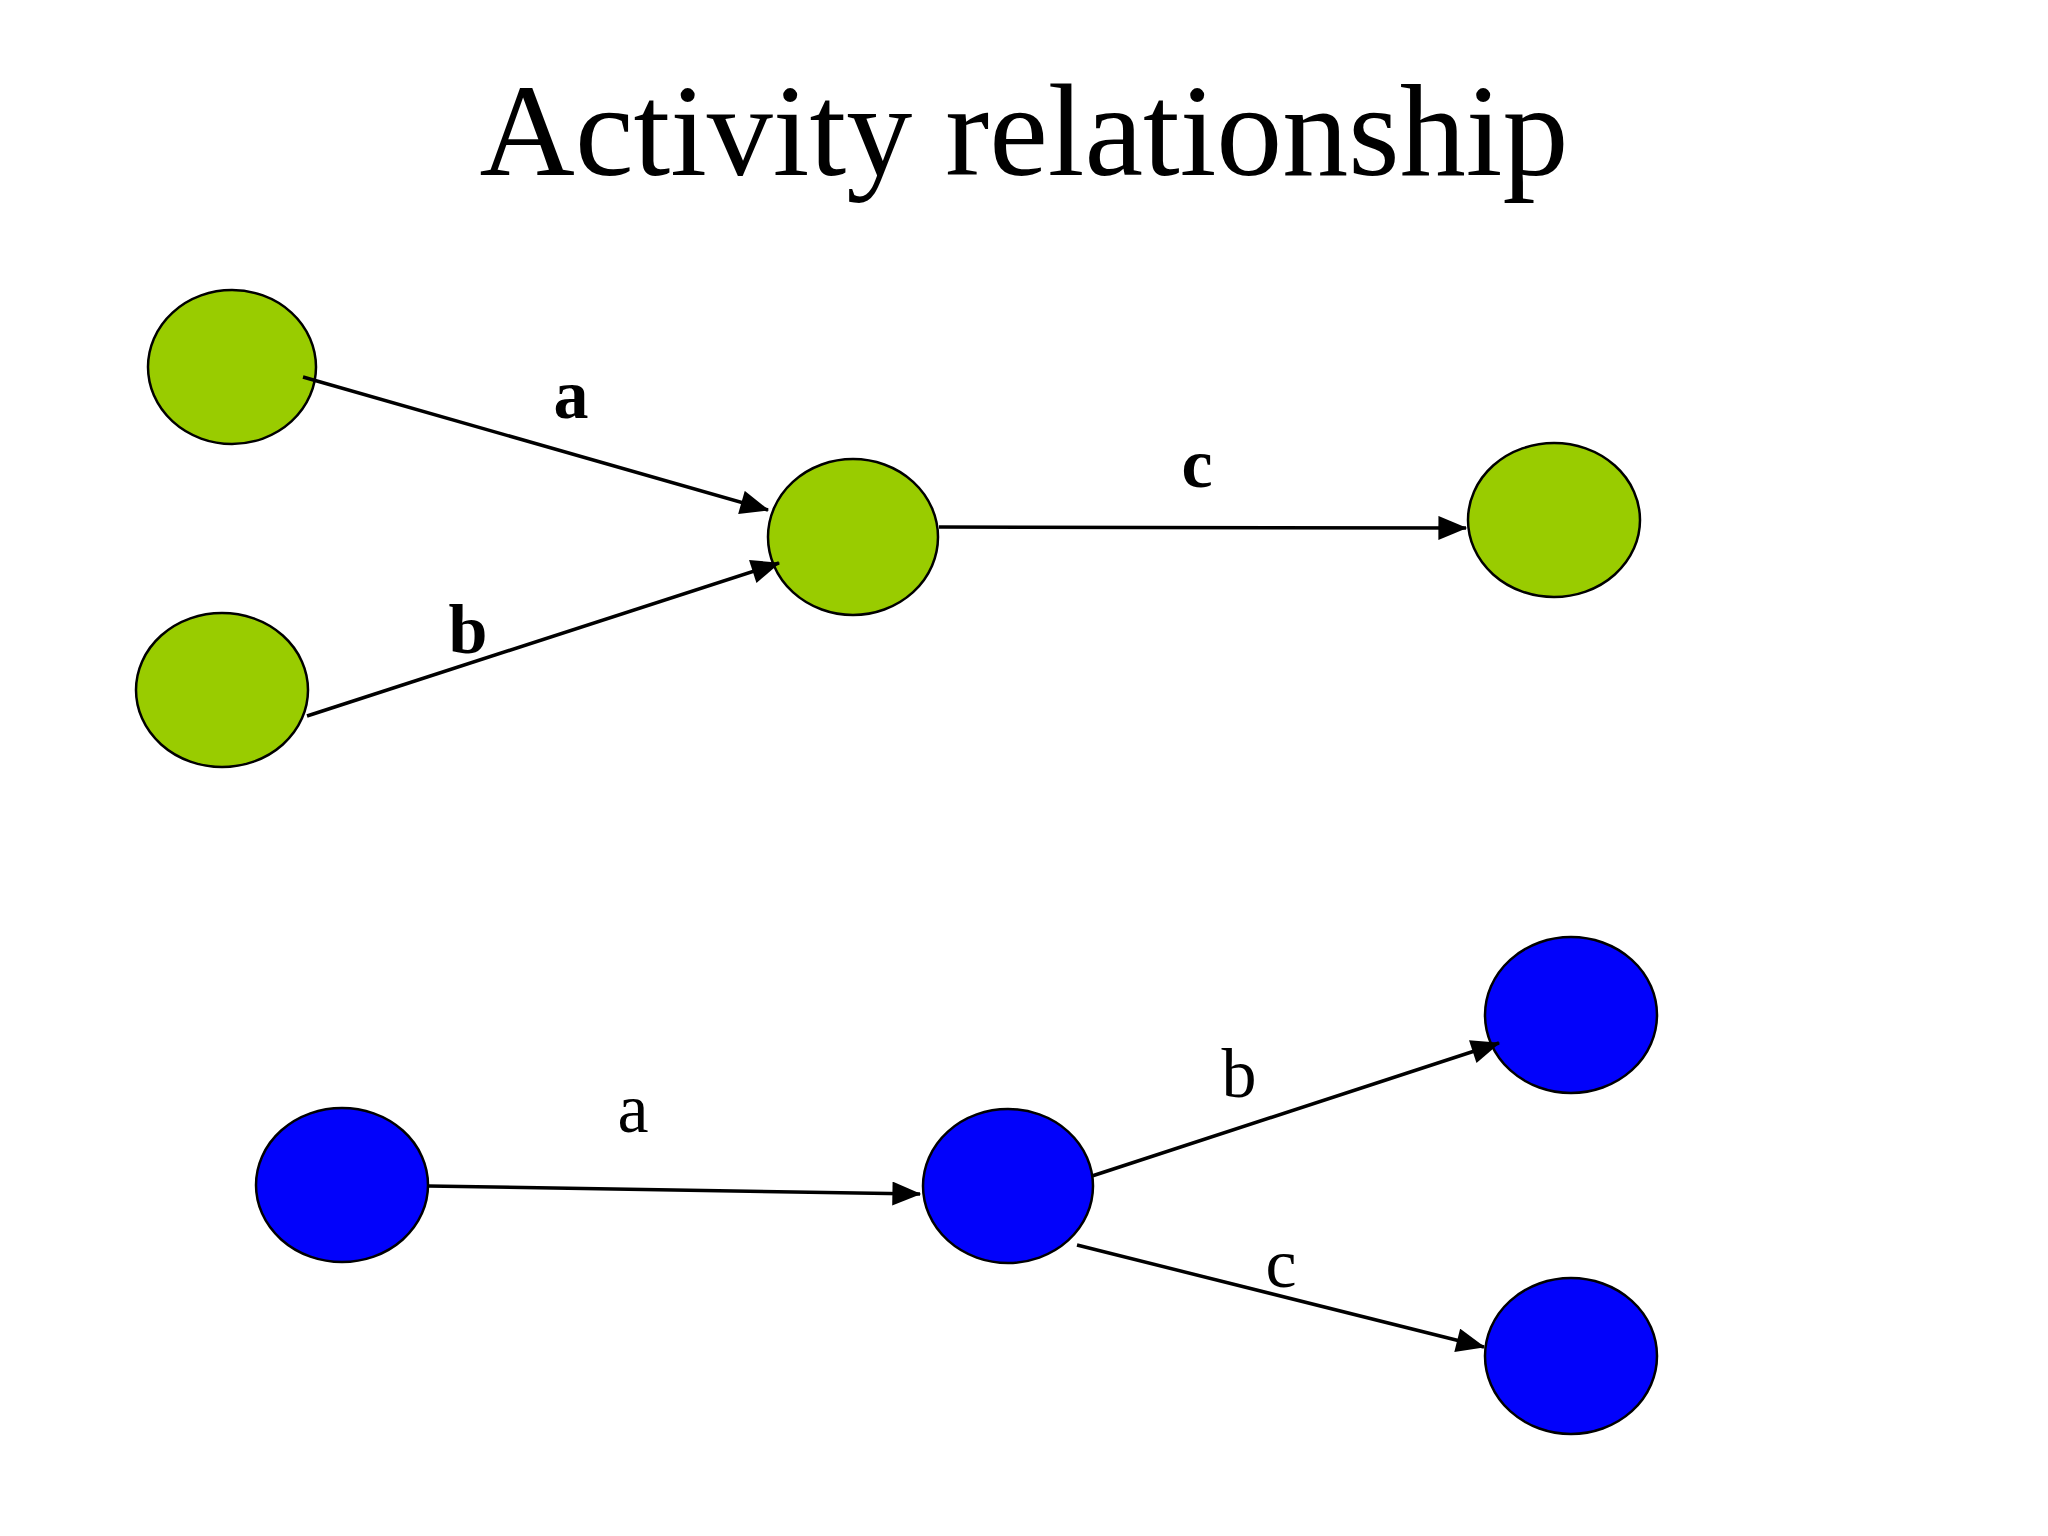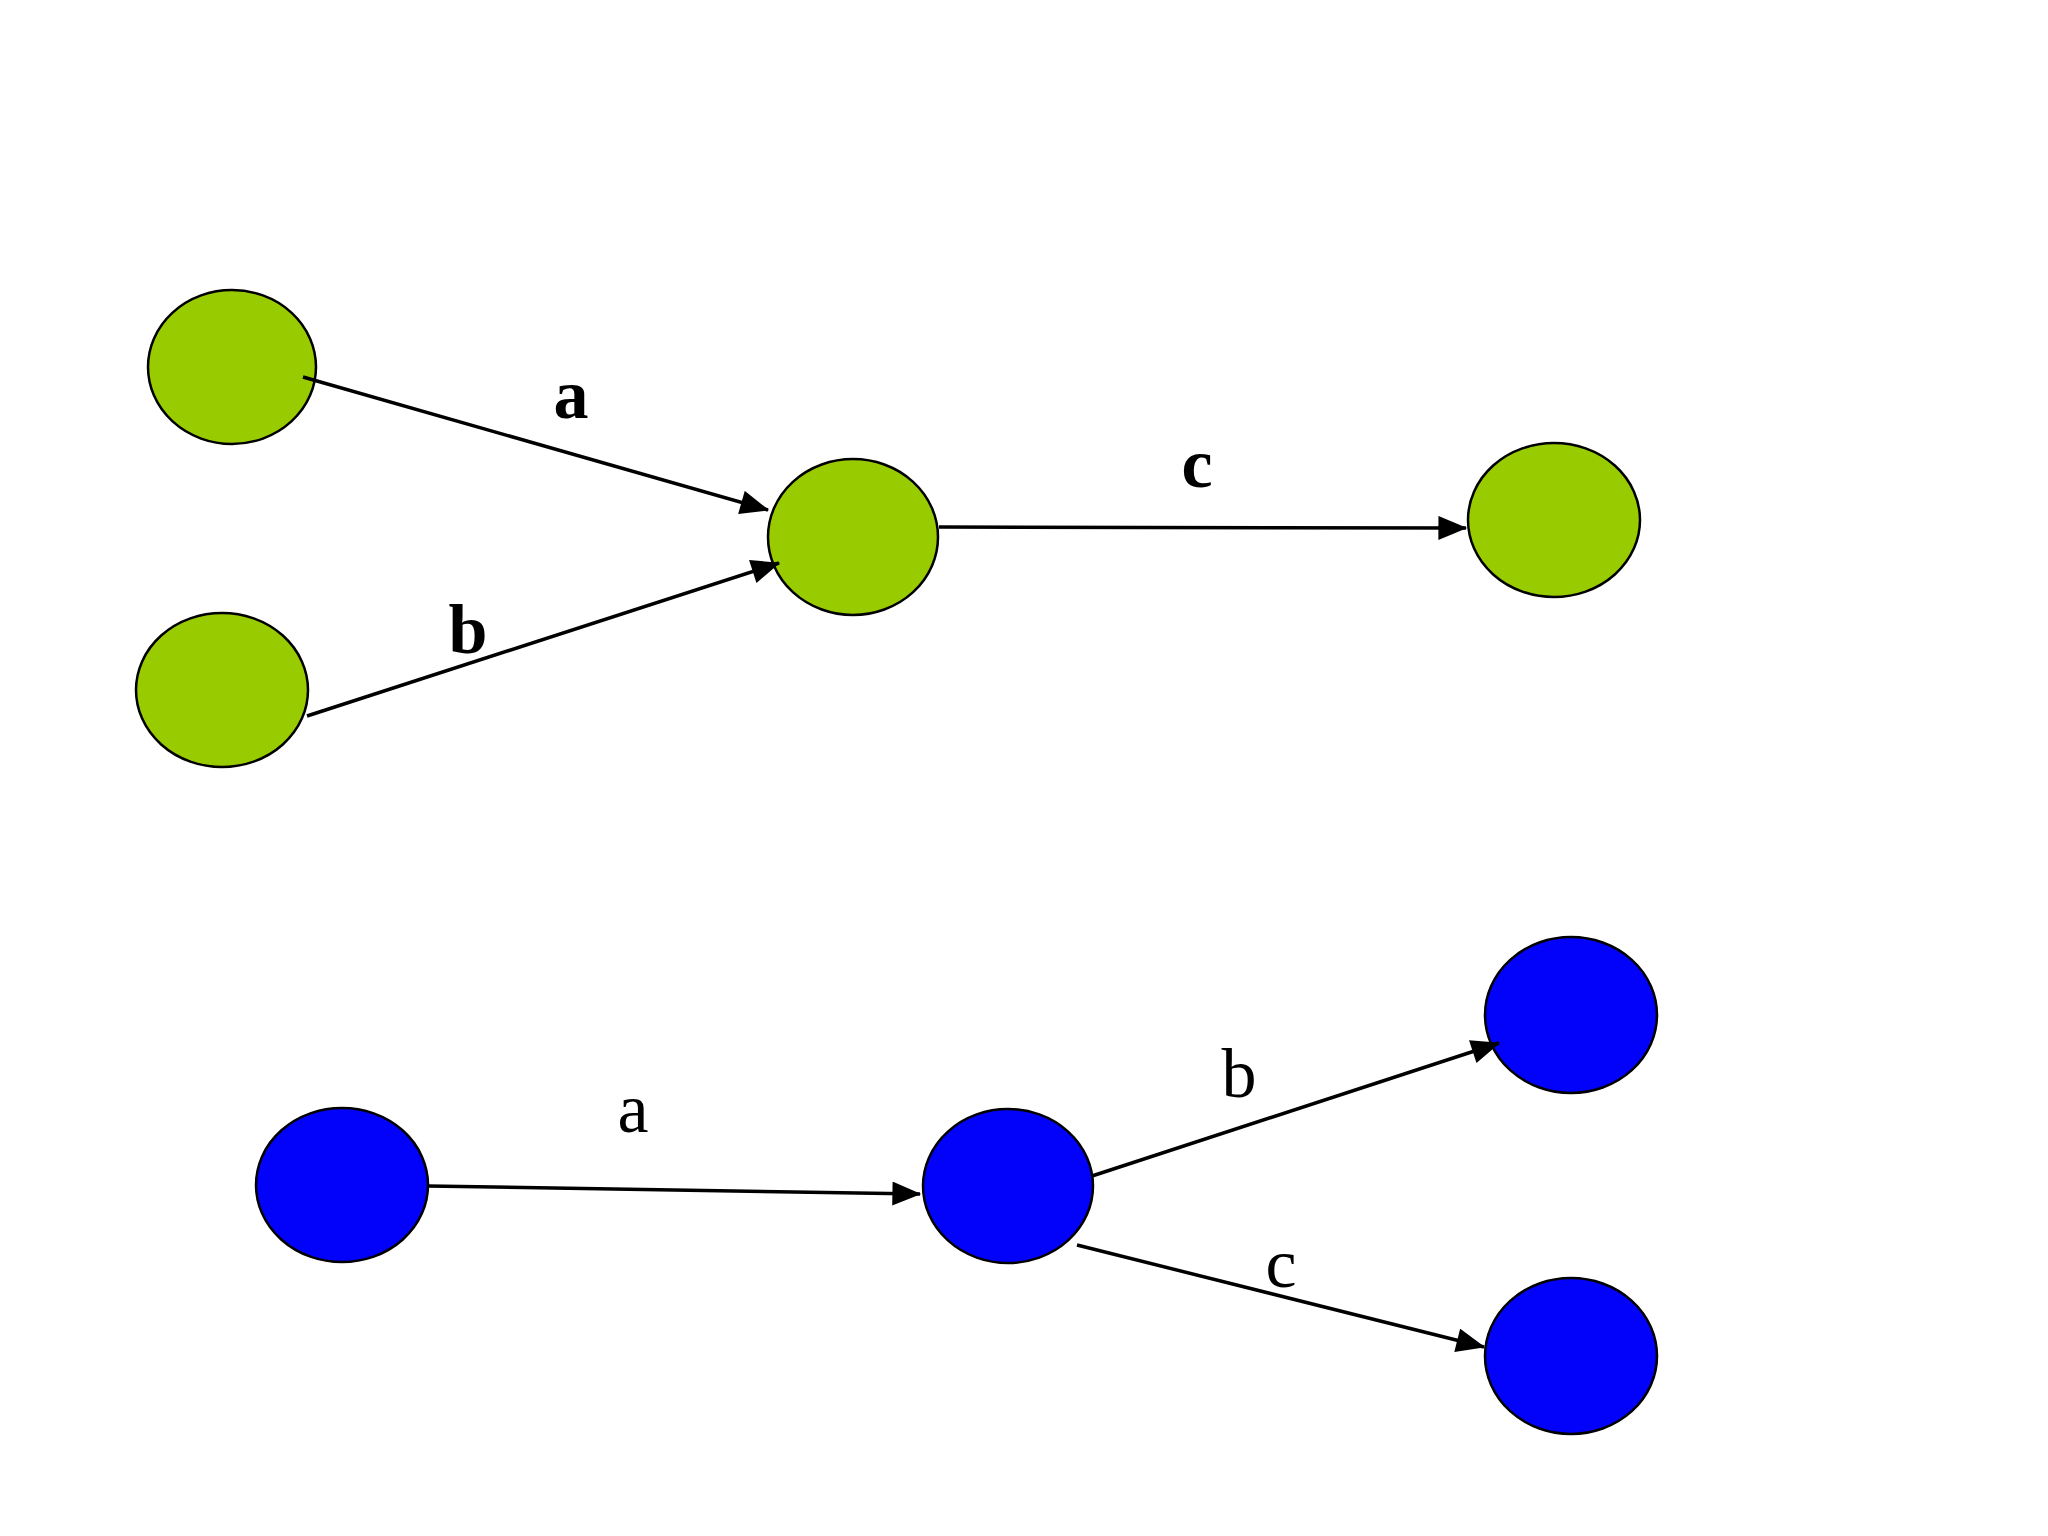--- a/index.html
+++ b/index.html
@@ -31,20 +31,21 @@
   }
   .edge-label {
     font-family: "Liberation Serif", "DejaVu Serif", serif;
     font-size: 70px;
   }
 </style>
 </head>
 <body>
 
 <div class="slide" style="background: rgb(255, 255, 255);">
+  <h1 class="slide-title" style="color: rgb(0, 0, 0);">Activity relationship</h1>
   <svg class="diagram-svg" viewBox="0 0 2048 1536" xmlns="http://www.w3.org/2000/svg">
     <defs>
       <marker id="arrowhead" viewBox="0 0 12 10" refX="11.5" refY="5" markerWidth="30" markerHeight="24" orient="auto" markerUnits="userSpaceOnUse">
         <path id="arrowhead-path" d="M0,0 L12,5 L0,10 Z" fill="#000000"></path>
       </marker>
     </defs>
     <g id="diagram-root">
         <g>
           <ellipse cx="232" cy="367" rx="84" ry="77" fill="#99cc00" stroke="#000000" stroke-width="2.5"></ellipse>
           <ellipse cx="222" cy="690" rx="86" ry="77" fill="#99cc00" stroke="#000000" stroke-width="2.5"></ellipse>

